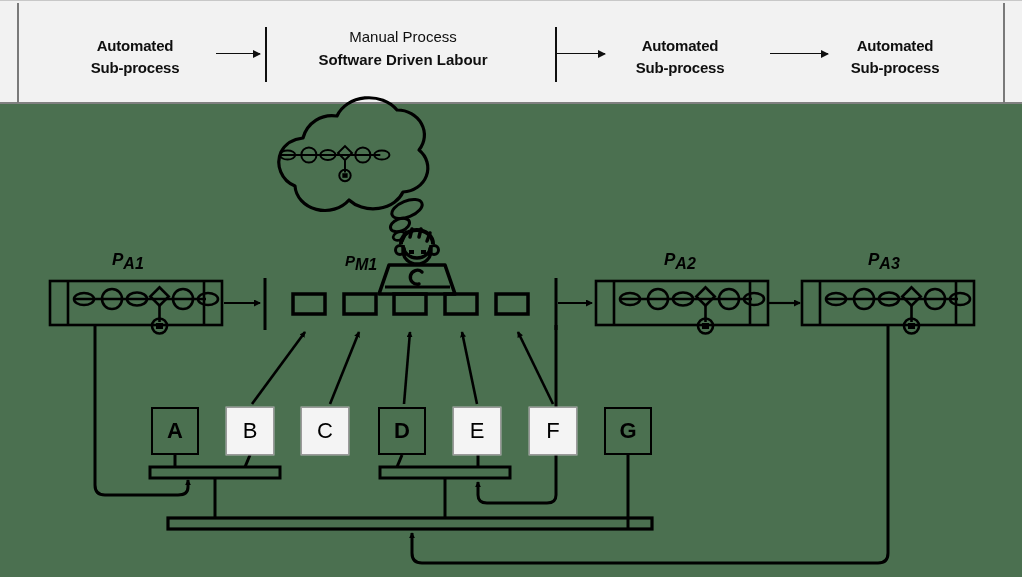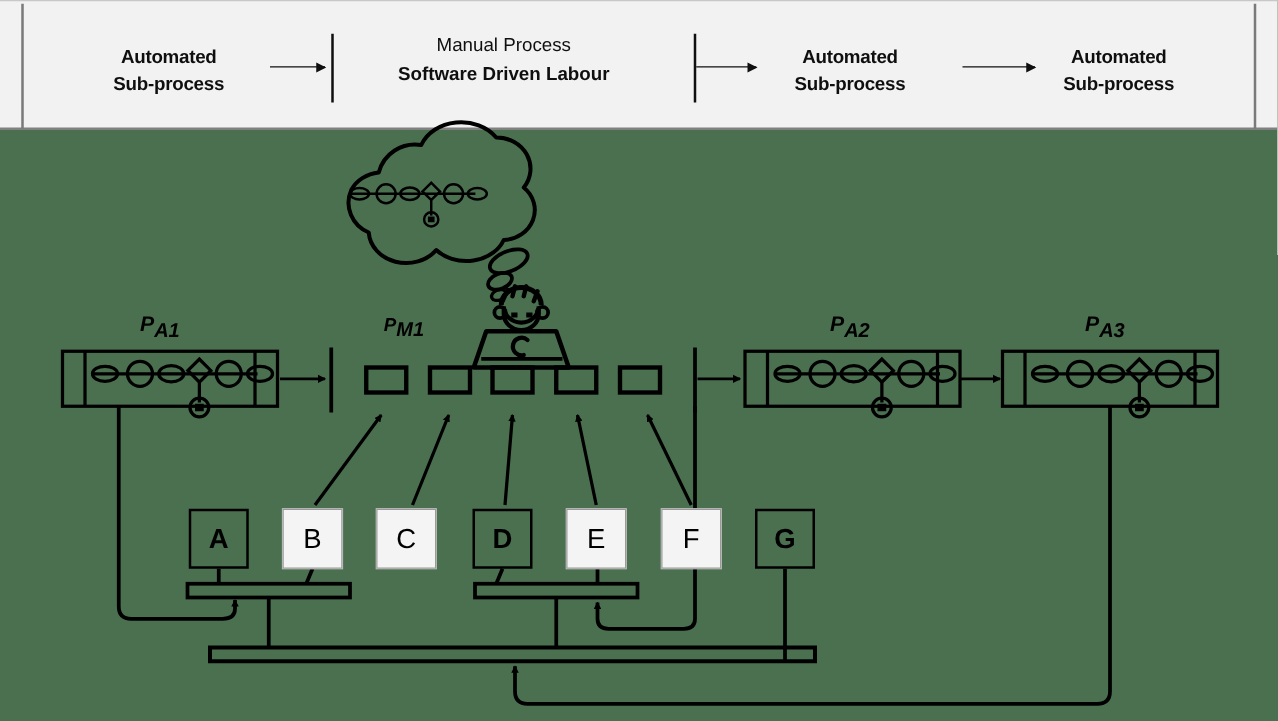--- a/index.html
+++ b/index.html
@@ -288,21 +288,21 @@
     <path d="M95,325 L95,485 Q95,495 105,495 L178,495 Q188,495 188,487 L188,480" fill="none" stroke="#000" stroke-width="3" marker-end="url(#arrowhead-sm)"></path>
 
     <path d="M556,325 L556,495 Q556,503 547,503 L487,503 Q478,503 478,495 L478,482" fill="none" stroke="#000" stroke-width="3" marker-end="url(#arrowhead-sm)"></path>
 
     <path d="M888,325 L888,553 Q888,563 878,563 L422,563 Q412,563 412,553 L412,533" fill="none" stroke="#000" stroke-width="3" marker-end="url(#arrowhead-sm)"></path>
   </svg>
 
   <div class="p-label" style="left:112px; top:250px;">
     <span>P</span><span class="sub">A1</span>
   </div>
-  <div class="p-label" style="left:307px; top:252px; font-size:15px;">
+  <div class="p-label" style="left:345px; top:252px; font-size:15px;">
     <span>P</span><span class="sub">M1</span>
   </div>
   <div class="p-label" style="left:664px; top:250px;text-align:center;">
     <span>P</span><span class="sub">A2</span>
   </div>
   <div class="p-label" style="left:868px; top:250px;text-align:right;">
     <span>P</span><span class="sub">A3</span>
   </div>
 
   <div class="letter-box dark" style="left:151px; top:407px;">A</div>

